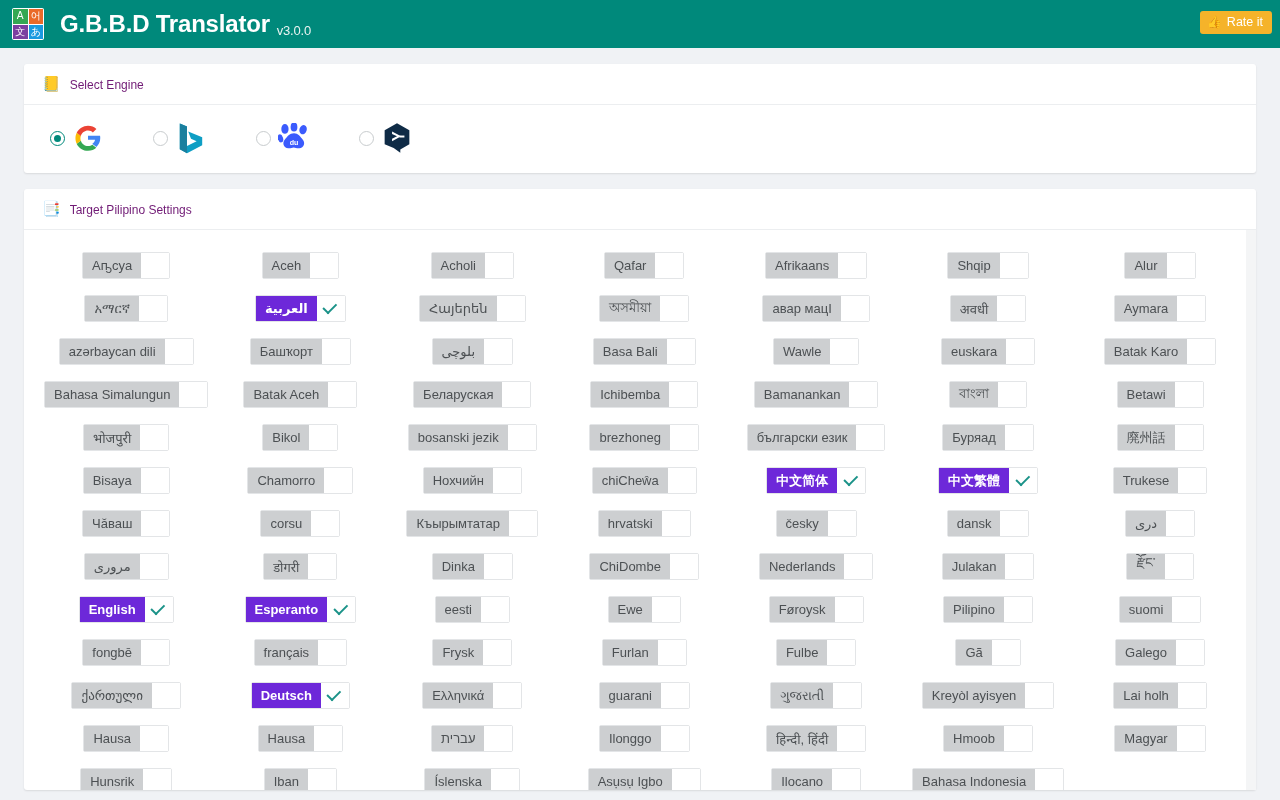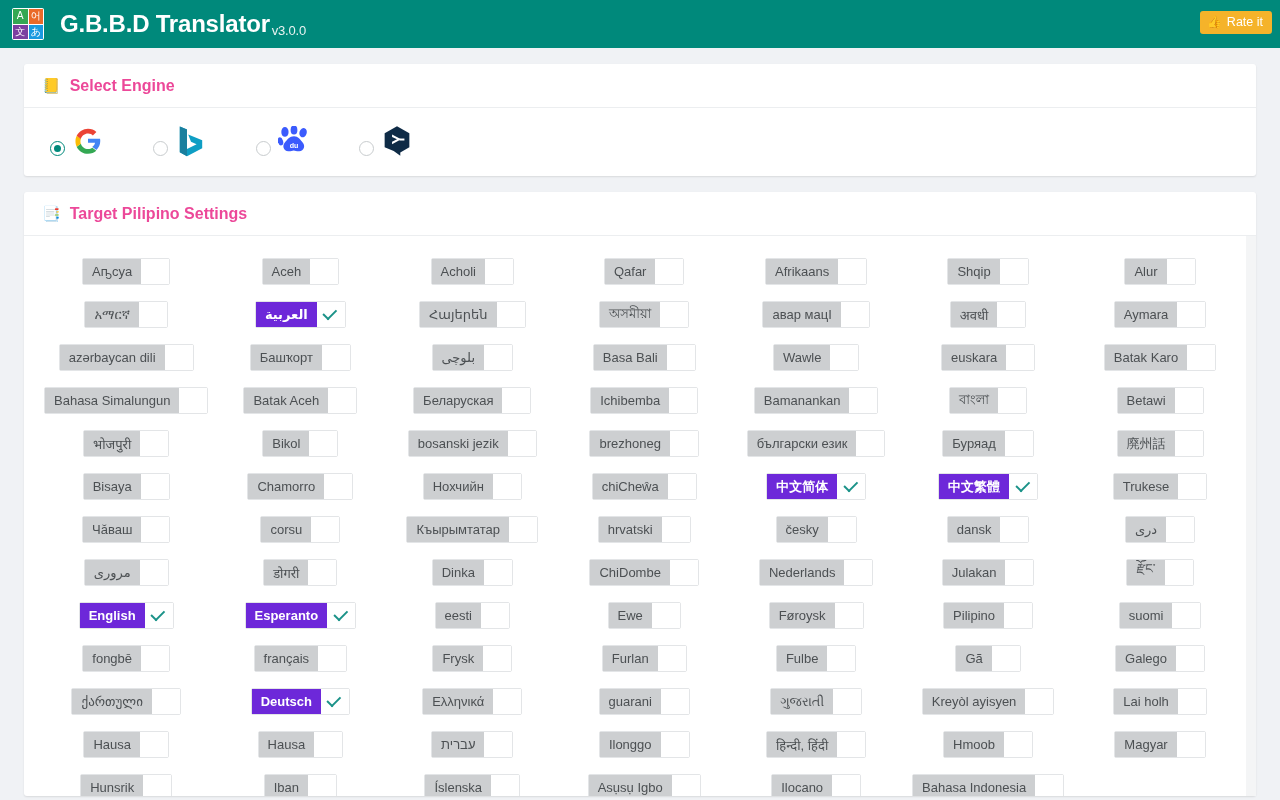--- a/index.html
+++ b/index.html
@@ -46,21 +46,21 @@
     color: #ffffff;
     font-size: 24px;
     font-weight: bold;
     margin-left: 16px;
     letter-spacing: -0.2px;
     white-space: nowrap;
   }
   .app-version {
     color: #e8f3f1;
     font-size: 13px;
-    margin-left: 2px;
+    margin-left: 7px;
     font-weight: normal;
     position: relative;
     top: 3px;
   }
   .rate-btn {
     position: absolute;
     right: 8px; top: 11px;
     background: #f5b32a;
     color: #ffffff;
     border: none;
@@ -84,34 +84,34 @@
   .card-head {
     padding: 13px 18px 12px 18px;
     border-bottom: 1px solid #eceef0;
     display: flex; align-items: center; gap: 9px;
   }
   .card-head .emoji {
     font-size: 15px; line-height: 1;
     font-family: "DejaVu Sans", sans-serif;
   }
   .card-head .title {
-    color: #ec4899;
-    font-size: 16px;
-    font-weight: bold;
+    color: #701a75;
+    font-size: 12px;
+    font-weight: normal;
   }
 
   
   .engines {
     display: flex;
     align-items: center;
     padding: 18px 0 20px 26px;
     gap: 0;
   }
   .engine {
-    display: flex; align-items: flex-end; gap: 6px;
+    display: flex; align-items: center; gap: 6px;
     margin-right: 48px;
     cursor: pointer;
   }
   .radio {
     width: 15px; height: 15px;
     border-radius: 50%;
     border: 1.5px solid #c8ccce;
     background: #fff;
     flex: 0 0 auto;
     position: relative;

